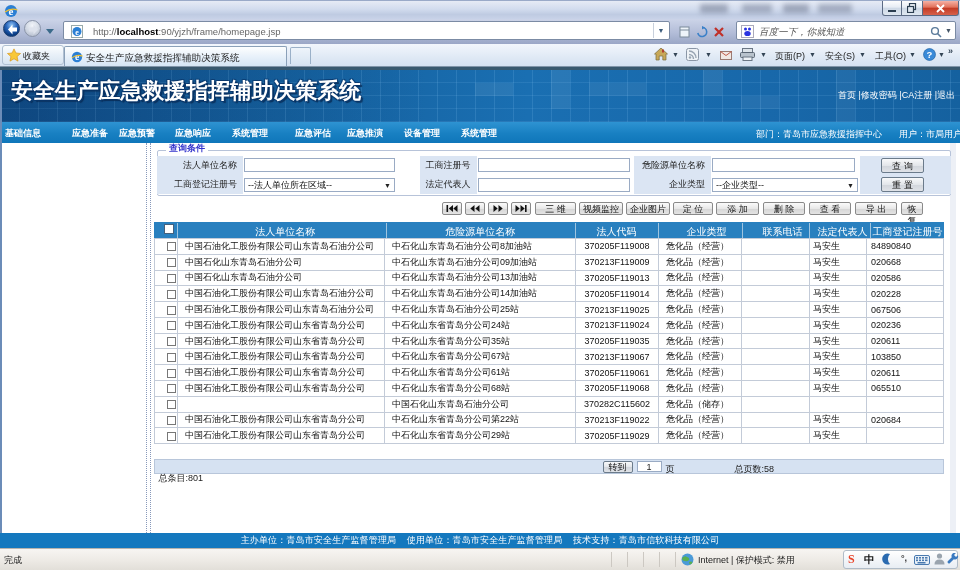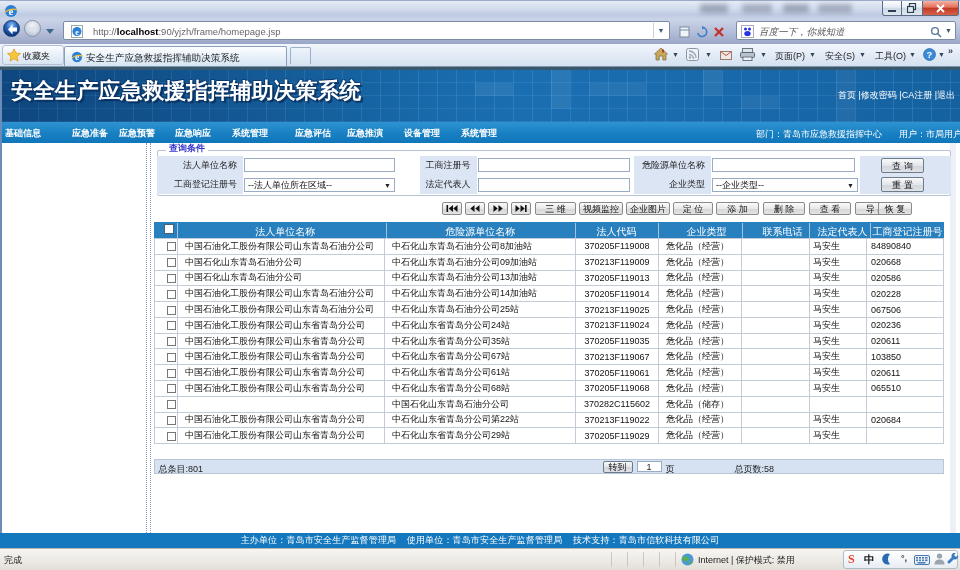--- a/index.html
+++ b/index.html
@@ -302,21 +302,21 @@
             <rect x="10" y="0" width="1.6" height="7" fill="#111"></rect>
           </svg></div>
    <div class="tbtn" style="left:383px;width:41px">三 维</div>
    <div class="tbtn" style="left:427px;width:44px">视频监控</div>
    <div class="tbtn" style="left:474px;width:44px">企业图片</div>
    <div class="tbtn" style="left:521px;width:40px">定 位</div>
    <div class="tbtn" style="left:564px;width:43px">添 加</div>
    <div class="tbtn" style="left:611px;width:42px">删 除</div>
    <div class="tbtn" style="left:657px;width:42px">查 看</div>
    <div class="tbtn" style="left:703px;width:42px">导 出</div>
-   <div class="tbtn" style="left:726px;width:34px">恢 复</div>
+   <div class="tbtn" style="left:749px;width:22px">恢 复</div>
   </div>
   <div id="thead">
         <span class="cbx" style="position:absolute;left:10px;top:2px;width:10px;height:10px;border-color:#44617e"></span>
         <div class="hsep" style="left:23.4px"></div>
         <div class="hsep" style="left:232.9px"></div>
         <div class="hsep" style="left:421.1px"></div>
         <div class="hsep" style="left:504.5px"></div>
         <div class="hsep" style="left:588.5px"></div>
         <div class="hsep" style="left:655.3px"></div>
         <div class="hsep" style="left:716.1px"></div>
@@ -468,21 +468,21 @@
               <td class="code">370205F119029</td>
               <td>危化品（经营）</td>
               <td></td>
               <td class="p2">马安生</td>
               <td class="c8"></td>
             </tr>
    </tbody>
         </table>
   </div>
   <div id="pager">
-   <span class="abs" style="left:4px;top:3px">总条目:801</span>
+   <span class="abs" style="left:4px;top:12px">总条目:801</span>
    <div class="fbtn" style="left:448px;top:1px;width:30px;height:12px;line-height:11px">转到</div>
    <div class="abs" style="left:482px;top:1px;width:25px;height:11px;background:#fff;border:1px solid #9aabc4;font-size:9px;text-align:center;line-height:11px">1</div>
    <span class="abs" style="left:511px;top:3px">页</span>
    <span class="abs" style="left:580px;top:3px">总页数:58</span>
   </div>
  </div>
 </div>
 
 <div class="abs" style="left:0;top:70px;width:1.5px;height:478px;background:#6b8cb8"></div>
 <div id="footbar">主办单位：青岛市安全生产监督管理局&nbsp;&nbsp;&nbsp;&nbsp;使用单位：青岛市安全生产监督管理局&nbsp;&nbsp;&nbsp;&nbsp;技术支持：青岛市信软科技有限公司</div>

